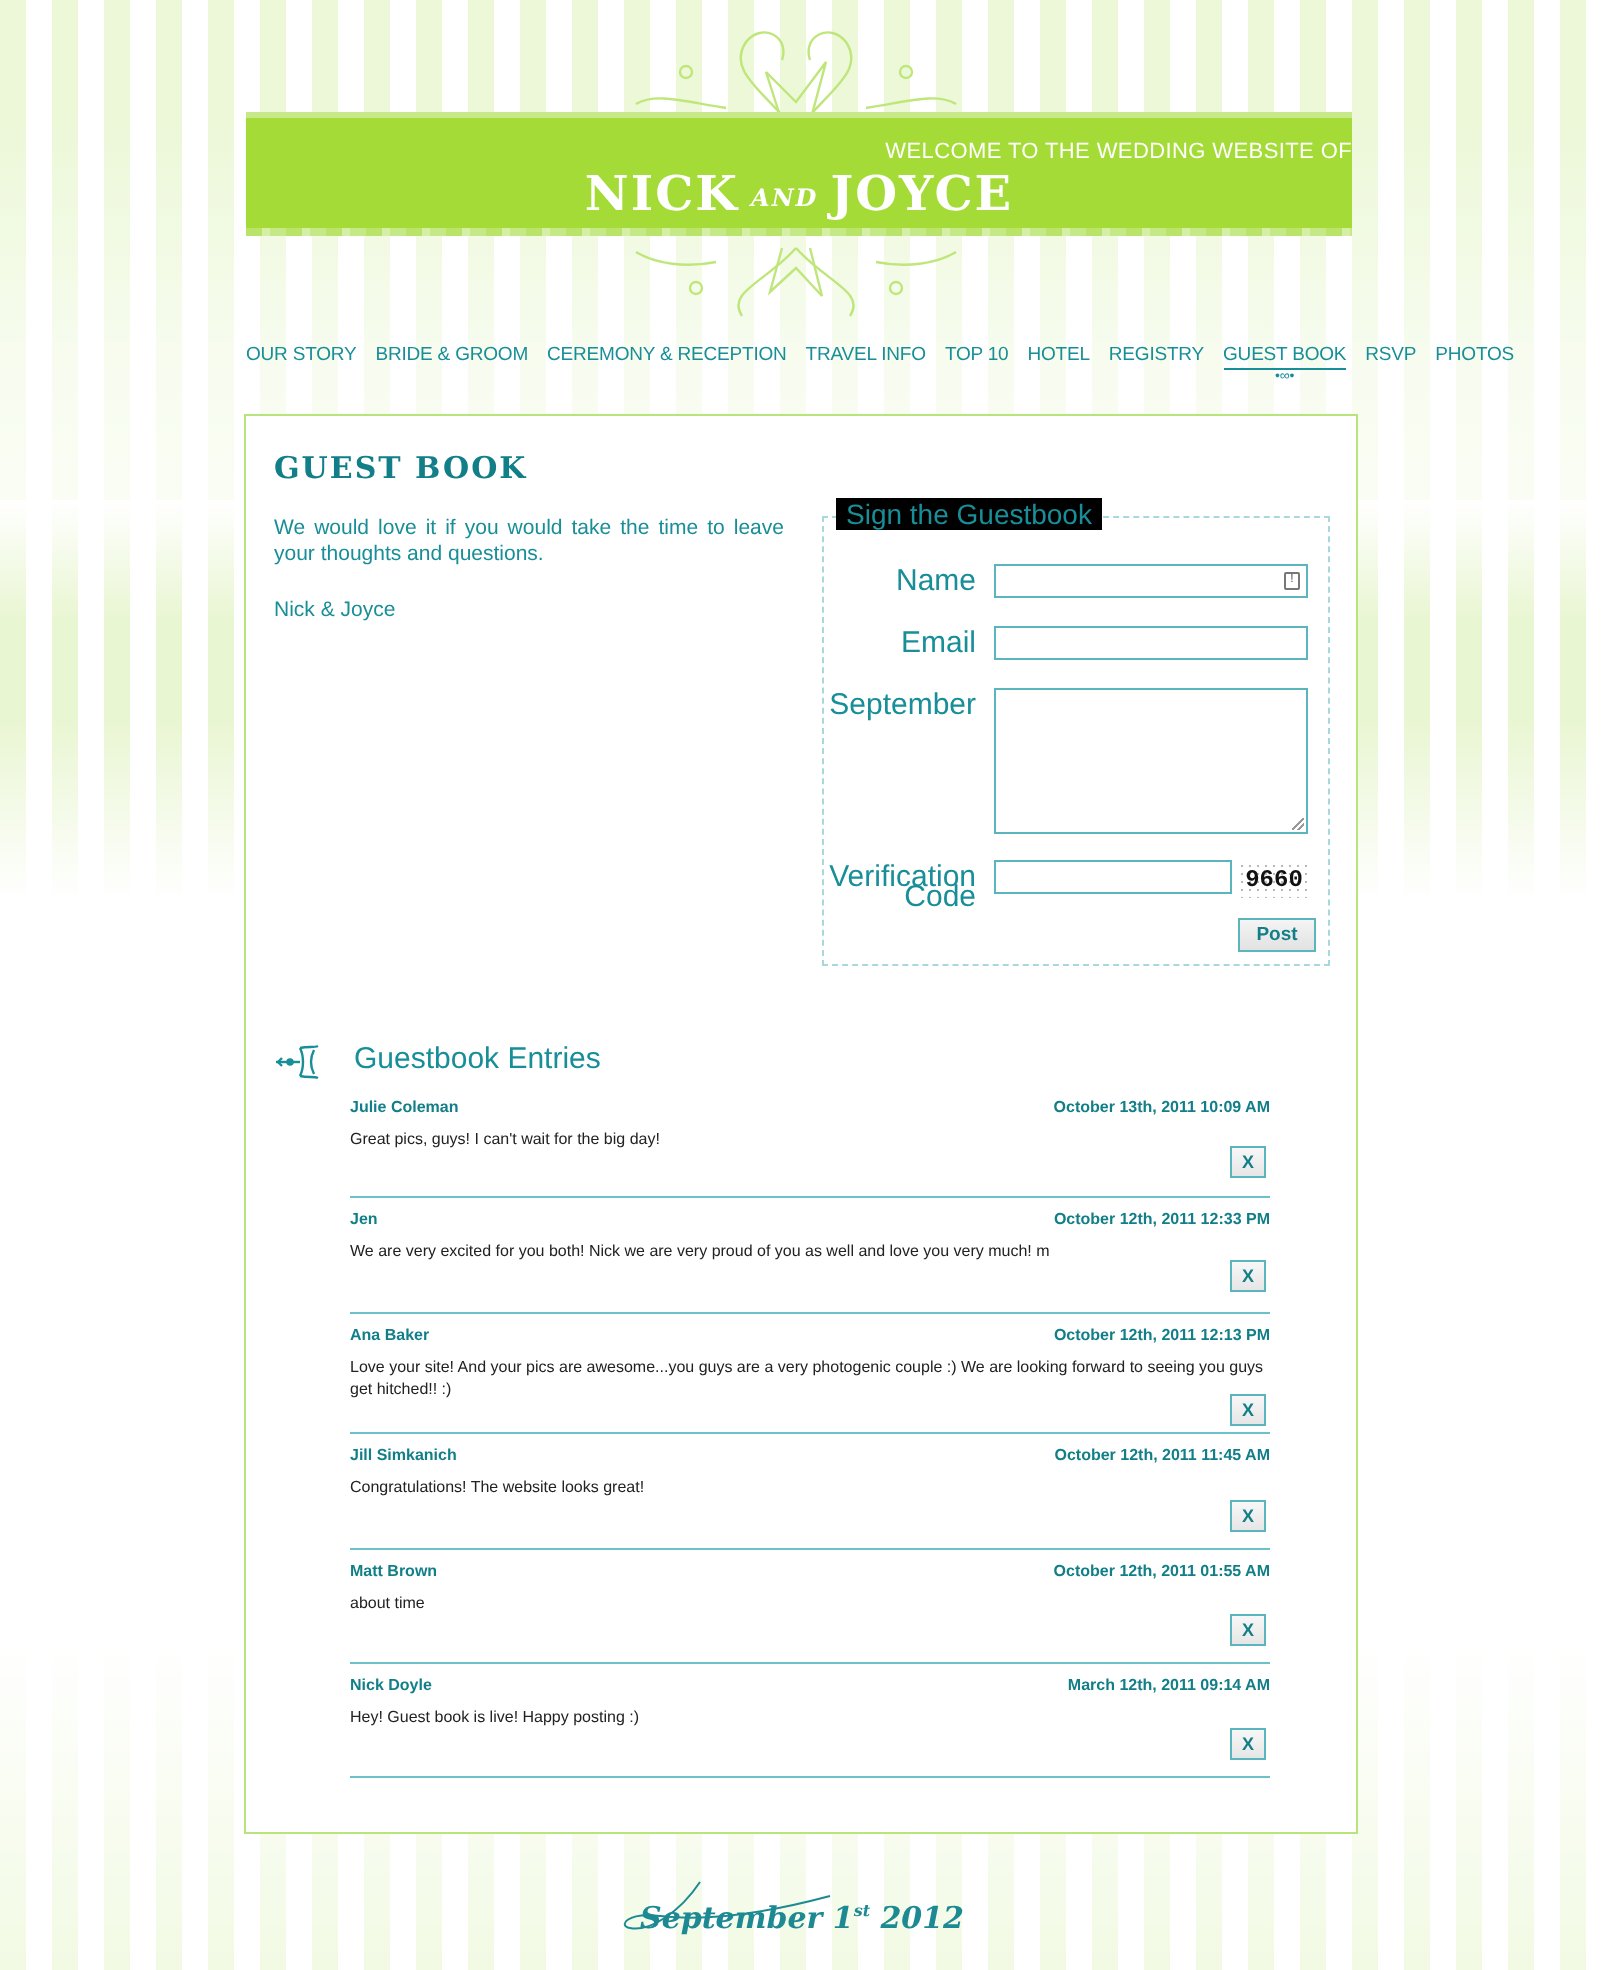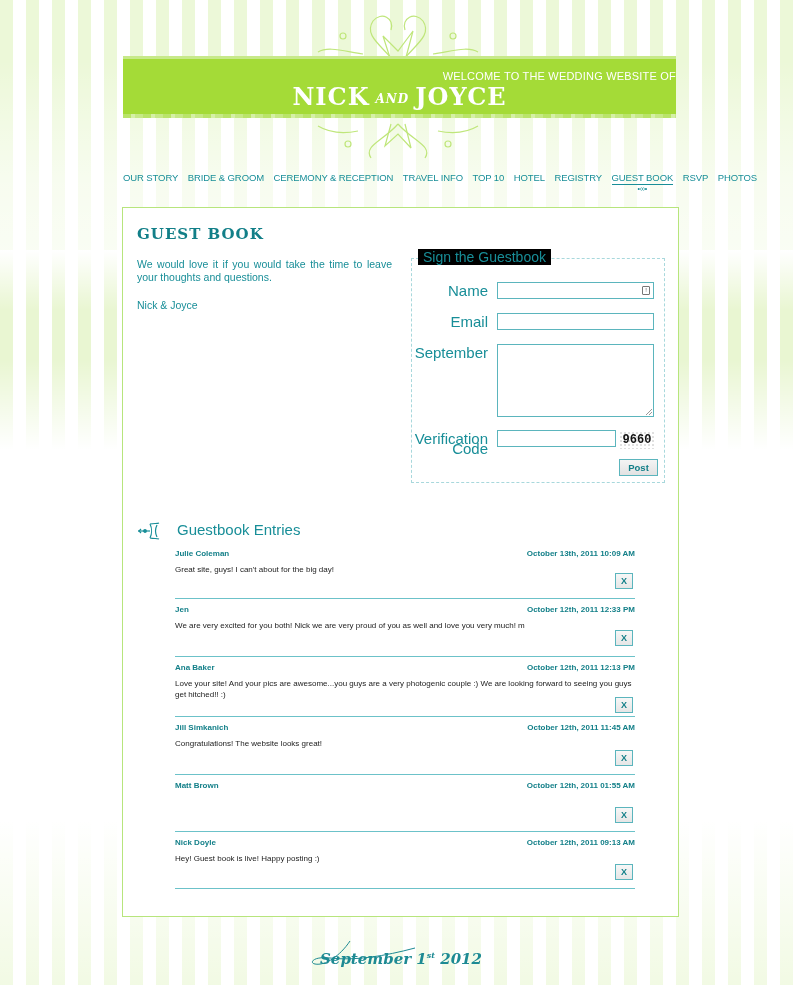--- a/index.html
+++ b/index.html
@@ -220,21 +220,21 @@
     </svg>
     <span class="t">Guestbook Entries</span>
   </div>
 
   <div class="entries">
     <div class="entry" style="height:49px;">
       <div class="head">
           <span class="author">Julie Coleman</span>
           <span class="date">October 13th, 2011 10:09 AM</span>
         </div>
-      <div class="msg">Great site, guys! I can't about for the big day!</div>
+      <div class="msg">Great pics, guys! I can't wait for the big day!</div>
       <div class="del" style="top:26px;">X</div>
     </div>
     <div class="entry" style="height:51px; margin-top:4px;">
       <div class="head">
           <span class="author">Jen</span>
           <span class="date">October 12th, 2011 12:33 PM</span>
         </div>
       <div class="msg">We are very excited for you both! Nick we are very proud of you as well and love you very much! m</div>
       <div class="del" style="top:27px;">X</div>
     </div>
@@ -252,26 +252,27 @@
           <span class="date">October 12th, 2011 11:45 AM</span>
         </div>
       <div class="msg">Congratulations! The website looks great!</div>
       <div class="del" style="top:29px;">X</div>
     </div>
     <div class="entry" style="height:50px; margin-top:4px;">
       <div class="head">
           <span class="author">Matt Brown</span>
           <span class="date">October 12th, 2011 01:55 AM</span>
         </div>
+      <div class="msg">about time</div>
       <div class="del" style="top:28px;">X</div>
     </div>
     <div class="entry" style="height:50px; margin-top:4px;">
       <div class="head">
           <span class="author">Nick Doyle</span>
-          <span class="date">October 12th, 2011 09:13 AM</span>
+          <span class="date">March 12th, 2011 09:14 AM</span>
         </div>
       <div class="msg">Hey! Guest book is live! Happy posting :)</div>
       <div class="del" style="top:28px;">X</div>
     </div>
   </div>
 </div>
 
 <div class="footer-date">
   <span>September 1</span><sup>st</sup>
   <span>2012</span>

